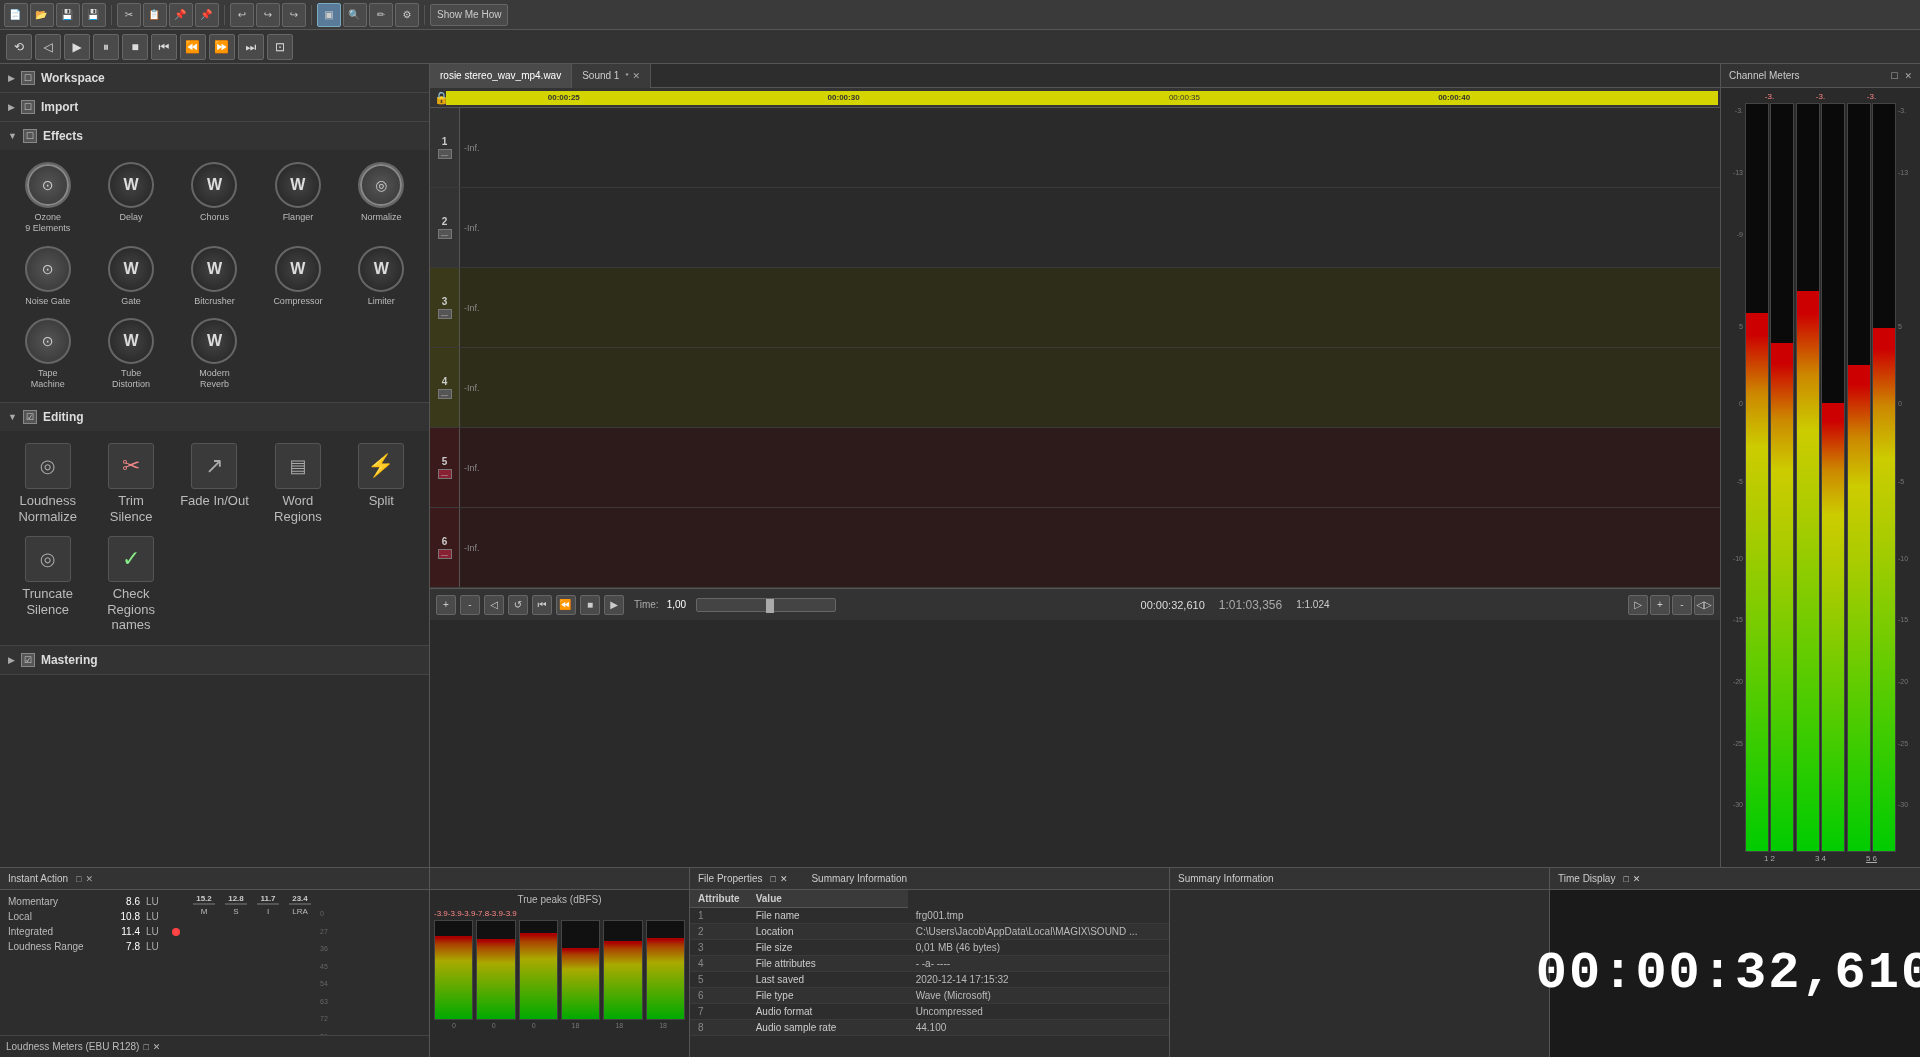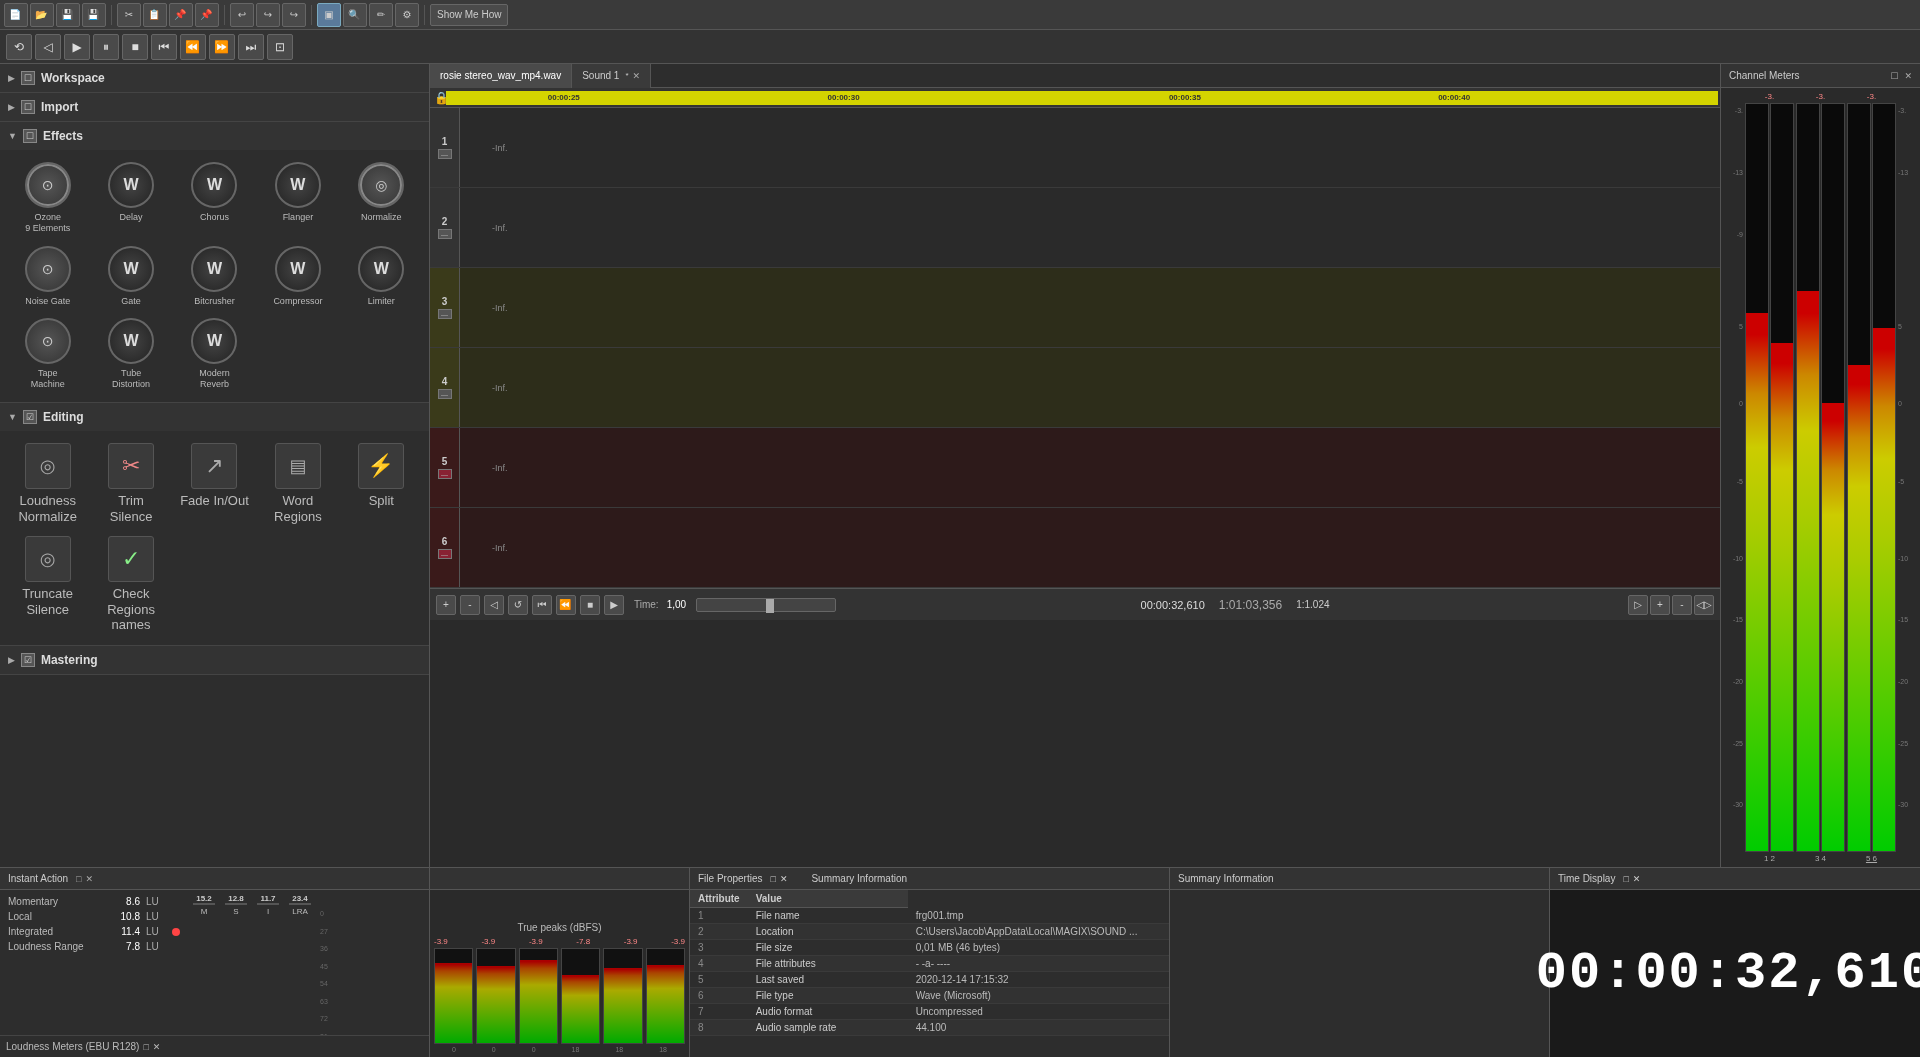--- a/index.html
+++ b/index.html
@@ -251,21 +251,20 @@
       position: relative;
       display: flex;
       align-items: center;
     }
     .track-db-label {
       font-size: 9px;
       color: #888;
       position: absolute;
       left: 4px;
       z-index: 2;
-      margin-left: 28px;
     }
 
     
     .track-row-1 { height: 80px; }
     .track-row-2 { height: 80px; }
     .track-row-3 { height: 80px; }
     .track-row-4 { height: 80px; }
     .track-row-5 { height: 80px; }
     .track-row-6 { height: 80px; }
 
@@ -757,21 +756,21 @@
         <span class="tab-close">✕</span>
       </div>
     </div>
 
     <div id="timeline-ruler" style="display:flex;align-items:center;height:20px;background:#333;border-bottom:1px solid #555;padding:0 2px;">
       <span class="ruler-lock-icon">🔒</span>
       <span class="ruler-cursor-icon">↕</span>
       <div class="ruler-bar" style="flex:1;height:14px;background:#d4d400;margin-left:14px;position:relative;display:flex;align-items:center;">
         <span style="position:absolute;left:8%;font-size:8px;color:#333;font-weight:bold;">00:00:25</span>
         <span style="position:absolute;left:30%;font-size:8px;color:#333;font-weight:bold;">00:00:30</span>
-        <span style="position:absolute;left:54%;font-size:8px;color:#333;font-weight:bold;padding-left:36px;">00:00:35</span>
+        <span style="position:absolute;left:54%;font-size:8px;color:#333;font-weight:normal;padding-left:36px;">00:00:35</span>
         <span style="position:absolute;left:78%;font-size:8px;color:#333;font-weight:bold;">00:00:40</span>
       </div>
     </div>
 
     <div class="track-row track-row-1">
       <div class="track-controls">
         <span class="track-number">1</span>
         <div class="track-mute-btn">—</div>
       </div>
       <div class="track-content">
@@ -1082,28 +1081,28 @@
 
     <div style="height:22px;background:#2d2d2d;border-top:1px solid #444;display:flex;align-items:center;padding:0 6px;font-size:10px;color:#bbb;gap:4px;">
       <span>Loudness Meters (EBU R128)</span>
       <span style="font-size:9px;cursor:pointer;">□</span>
       <span style="font-size:9px;cursor:pointer;">✕</span>
     </div>
   </div>
 
   <div style="display:flex;flex:1;overflow:hidden;">
 
-    <div style="width:260px;background:#2a2a2a;border-right:1px solid #555;display:flex;flex-direction:column;gap:28px;">
+    <div style="width:260px;background:#2a2a2a;border-right:1px solid #555;display:flex;flex-direction:column;">
       <div style="height:22px;background:#333;border-bottom:1px solid #555;display:flex;align-items:center;padding:0 8px;font-size:10px;color:#ccc;">
         &nbsp;
       </div>
       <div style="padding:4px;display:flex;flex-direction:column;flex:1;">
         <div style="text-align:center;font-size:10px;color:#bbb;margin-bottom:4px;">True peaks (dBFS)</div>
 
-        <div style="display:flex;justify-content:space-between;margin-bottom:2px;">
+        <div style="display:flex;justify-content:flex-start;margin-bottom:2px;">
           <span style="font-size:8px;color:#ff8888;">-3.9</span>
           <span style="font-size:8px;color:#ff8888;">-3.9</span>
           <span style="font-size:8px;color:#ff8888;">-3.9</span>
           <span style="font-size:8px;color:#ff8888;">-7.8</span>
           <span style="font-size:8px;color:#ff8888;">-3.9</span>
           <span style="font-size:8px;color:#ff8888;">-3.9</span>
         </div>
 
         <div style="display:flex;gap:3px;flex:1;max-height:100px;">
           <div style="flex:1;background:#111;border:1px solid #444;display:flex;flex-direction:column-reverse;">

